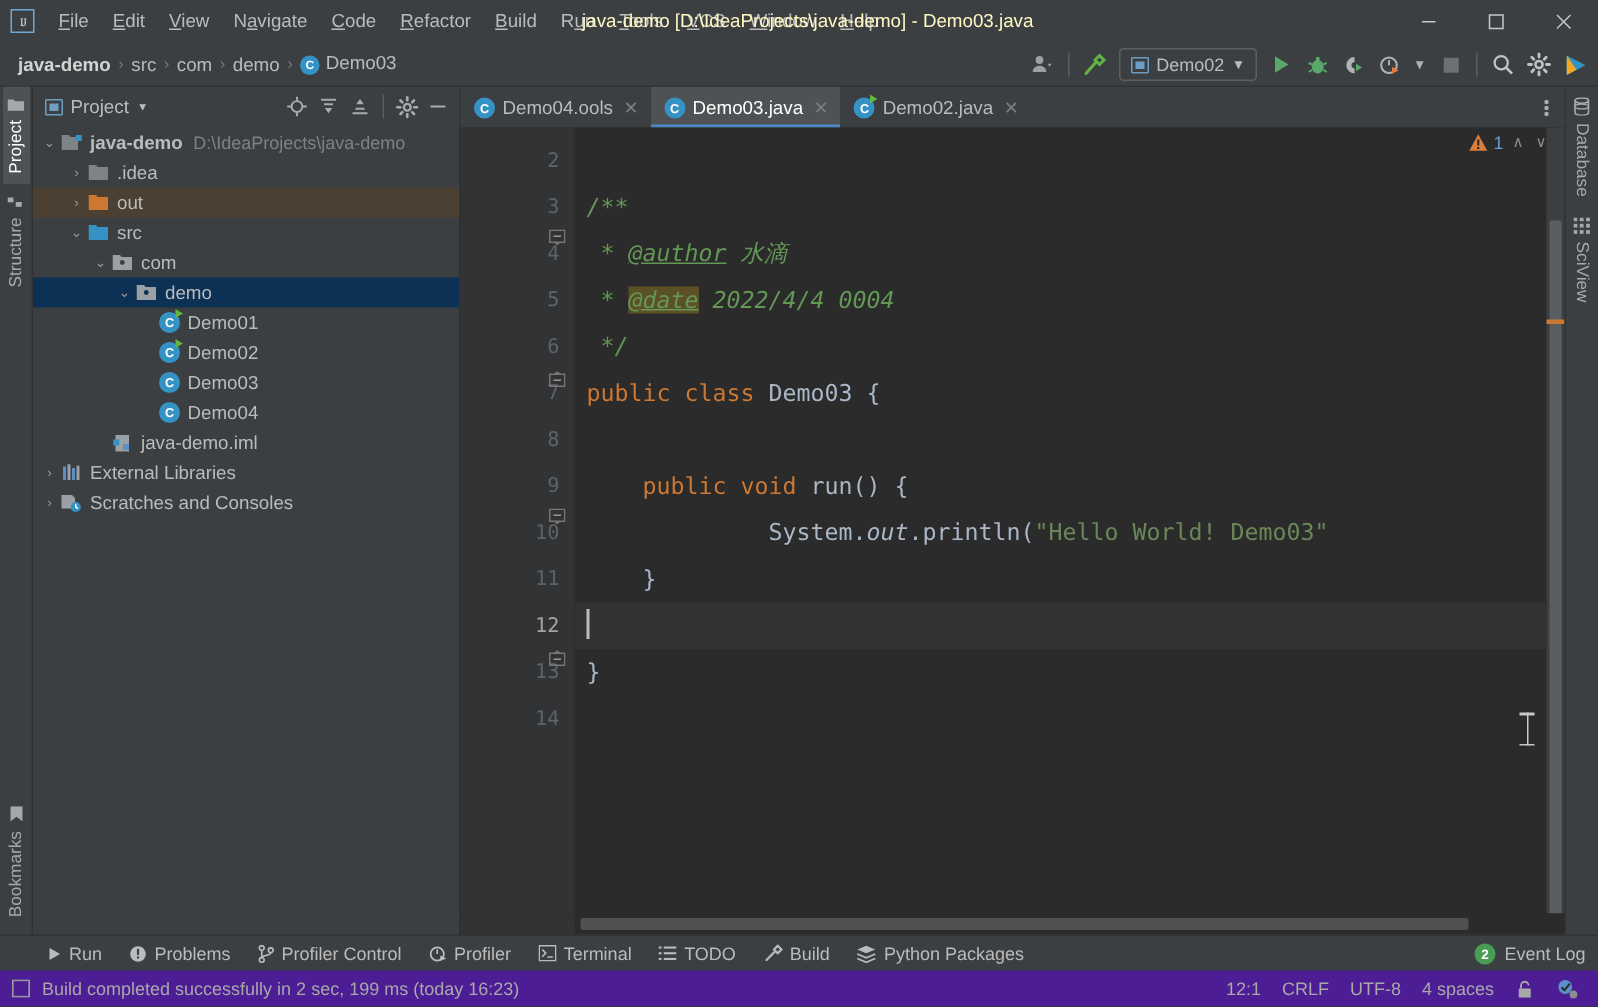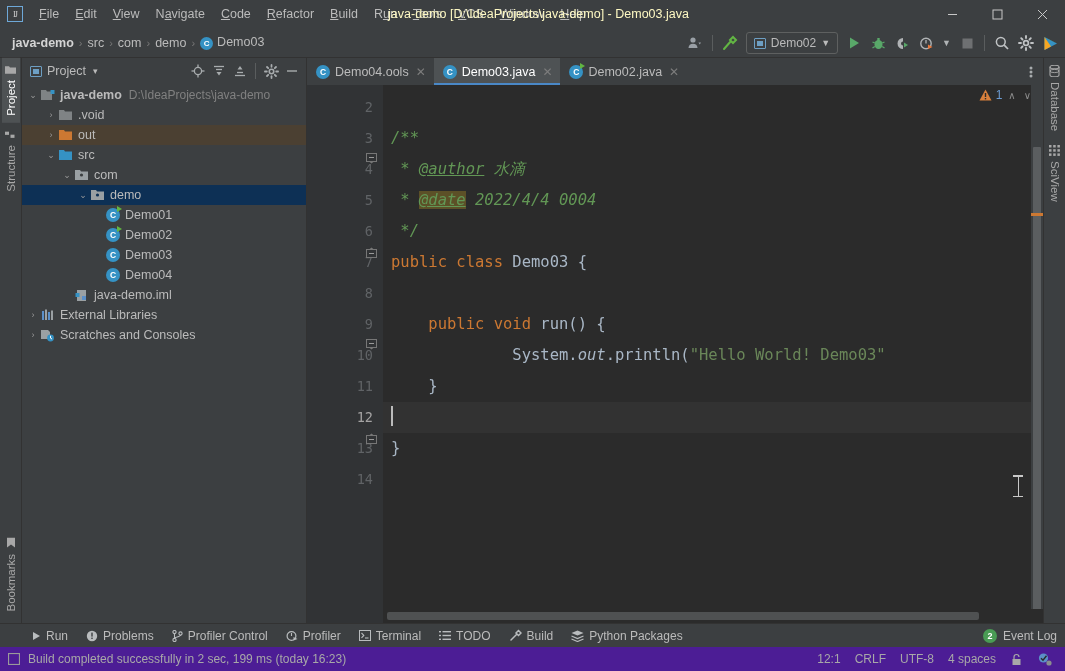--- a/index.html
+++ b/index.html
@@ -503,21 +503,21 @@
           <span class="dim">D:\IdeaProjects\java-demo</span>
         </div>
 
         <div class="row" style="padding-left:22px;">
           <span class="arr">›</span>
           <span class="ico">
             <svg width="14" height="12" viewBox="0 0 14 12">
                 <path d="M0 1h5l1 1.4h7V11H0z" fill="#7f8385"></path>
               </svg>
           </span>
-          <span class="lbl">.void</span>
+          <span class="lbl">.idea</span>
         </div>
 
         <div class="row hl" style="padding-left:22px;">
           <span class="arr">›</span>
           <span class="ico">
             <svg width="14" height="12" viewBox="0 0 14 12">
                 <path d="M0 1h5l1 1.4h7V11H0z" fill="#cc7832"></path>
               </svg>
           </span>
           <span class="lbl">out</span>

